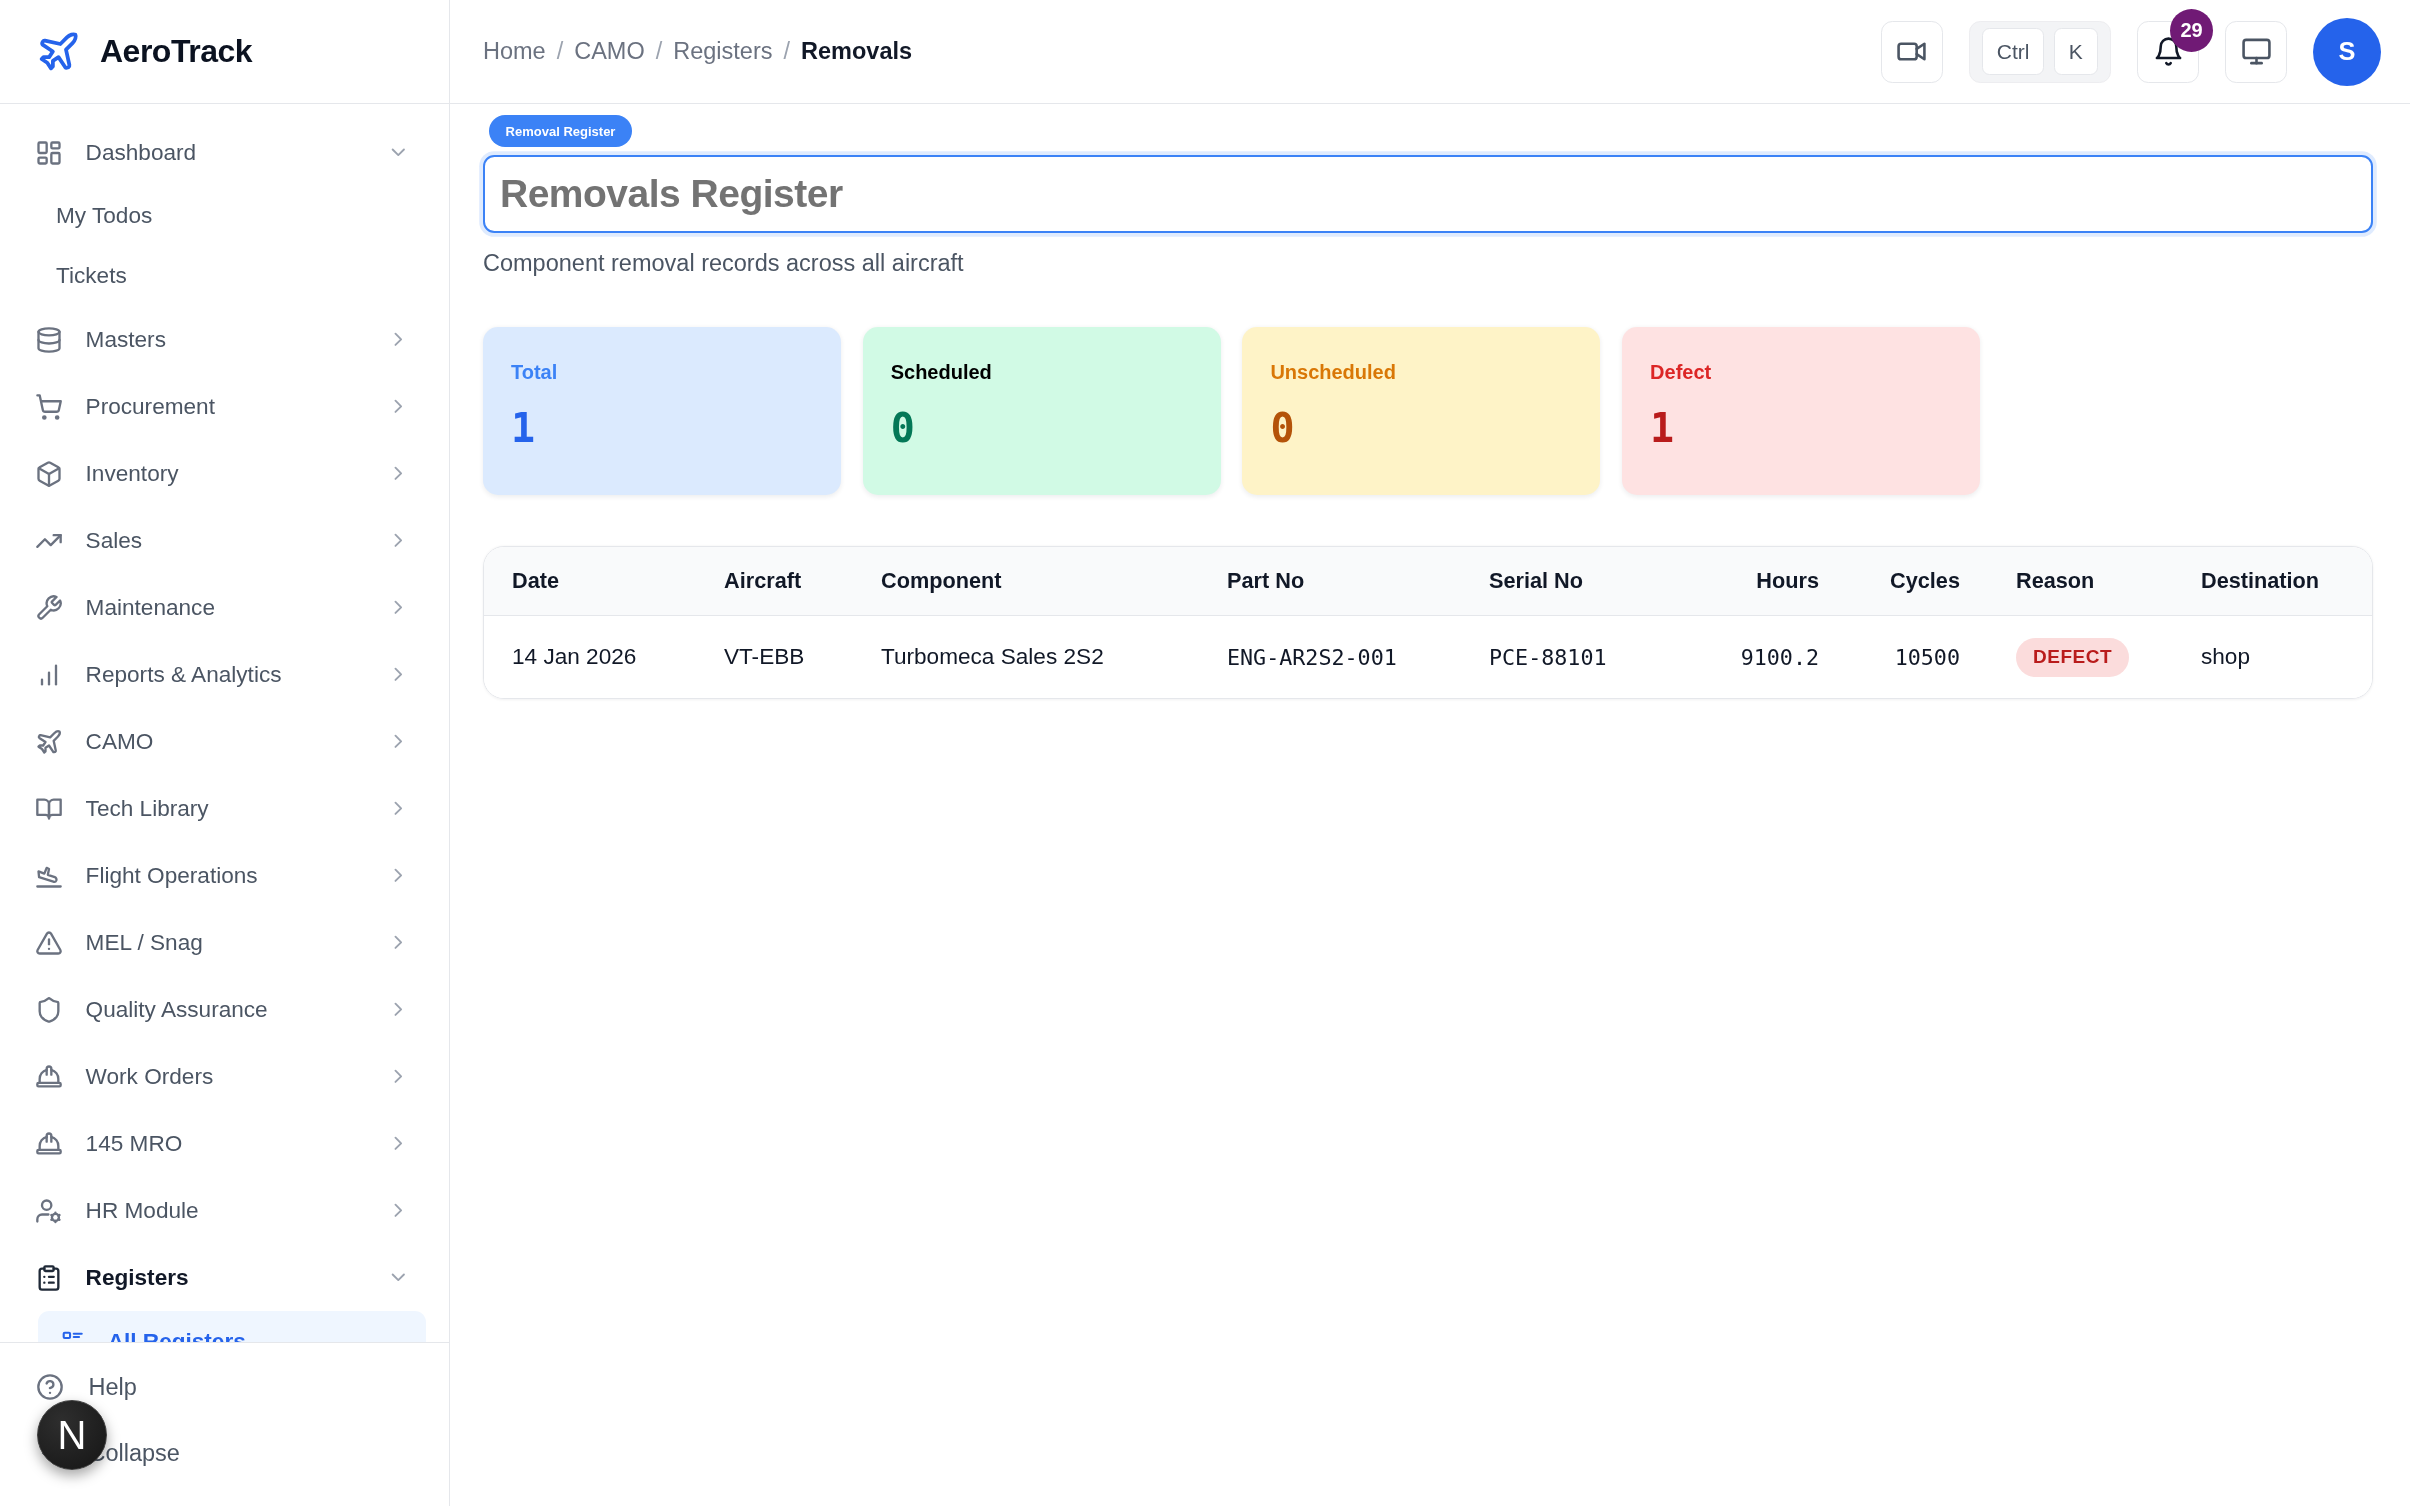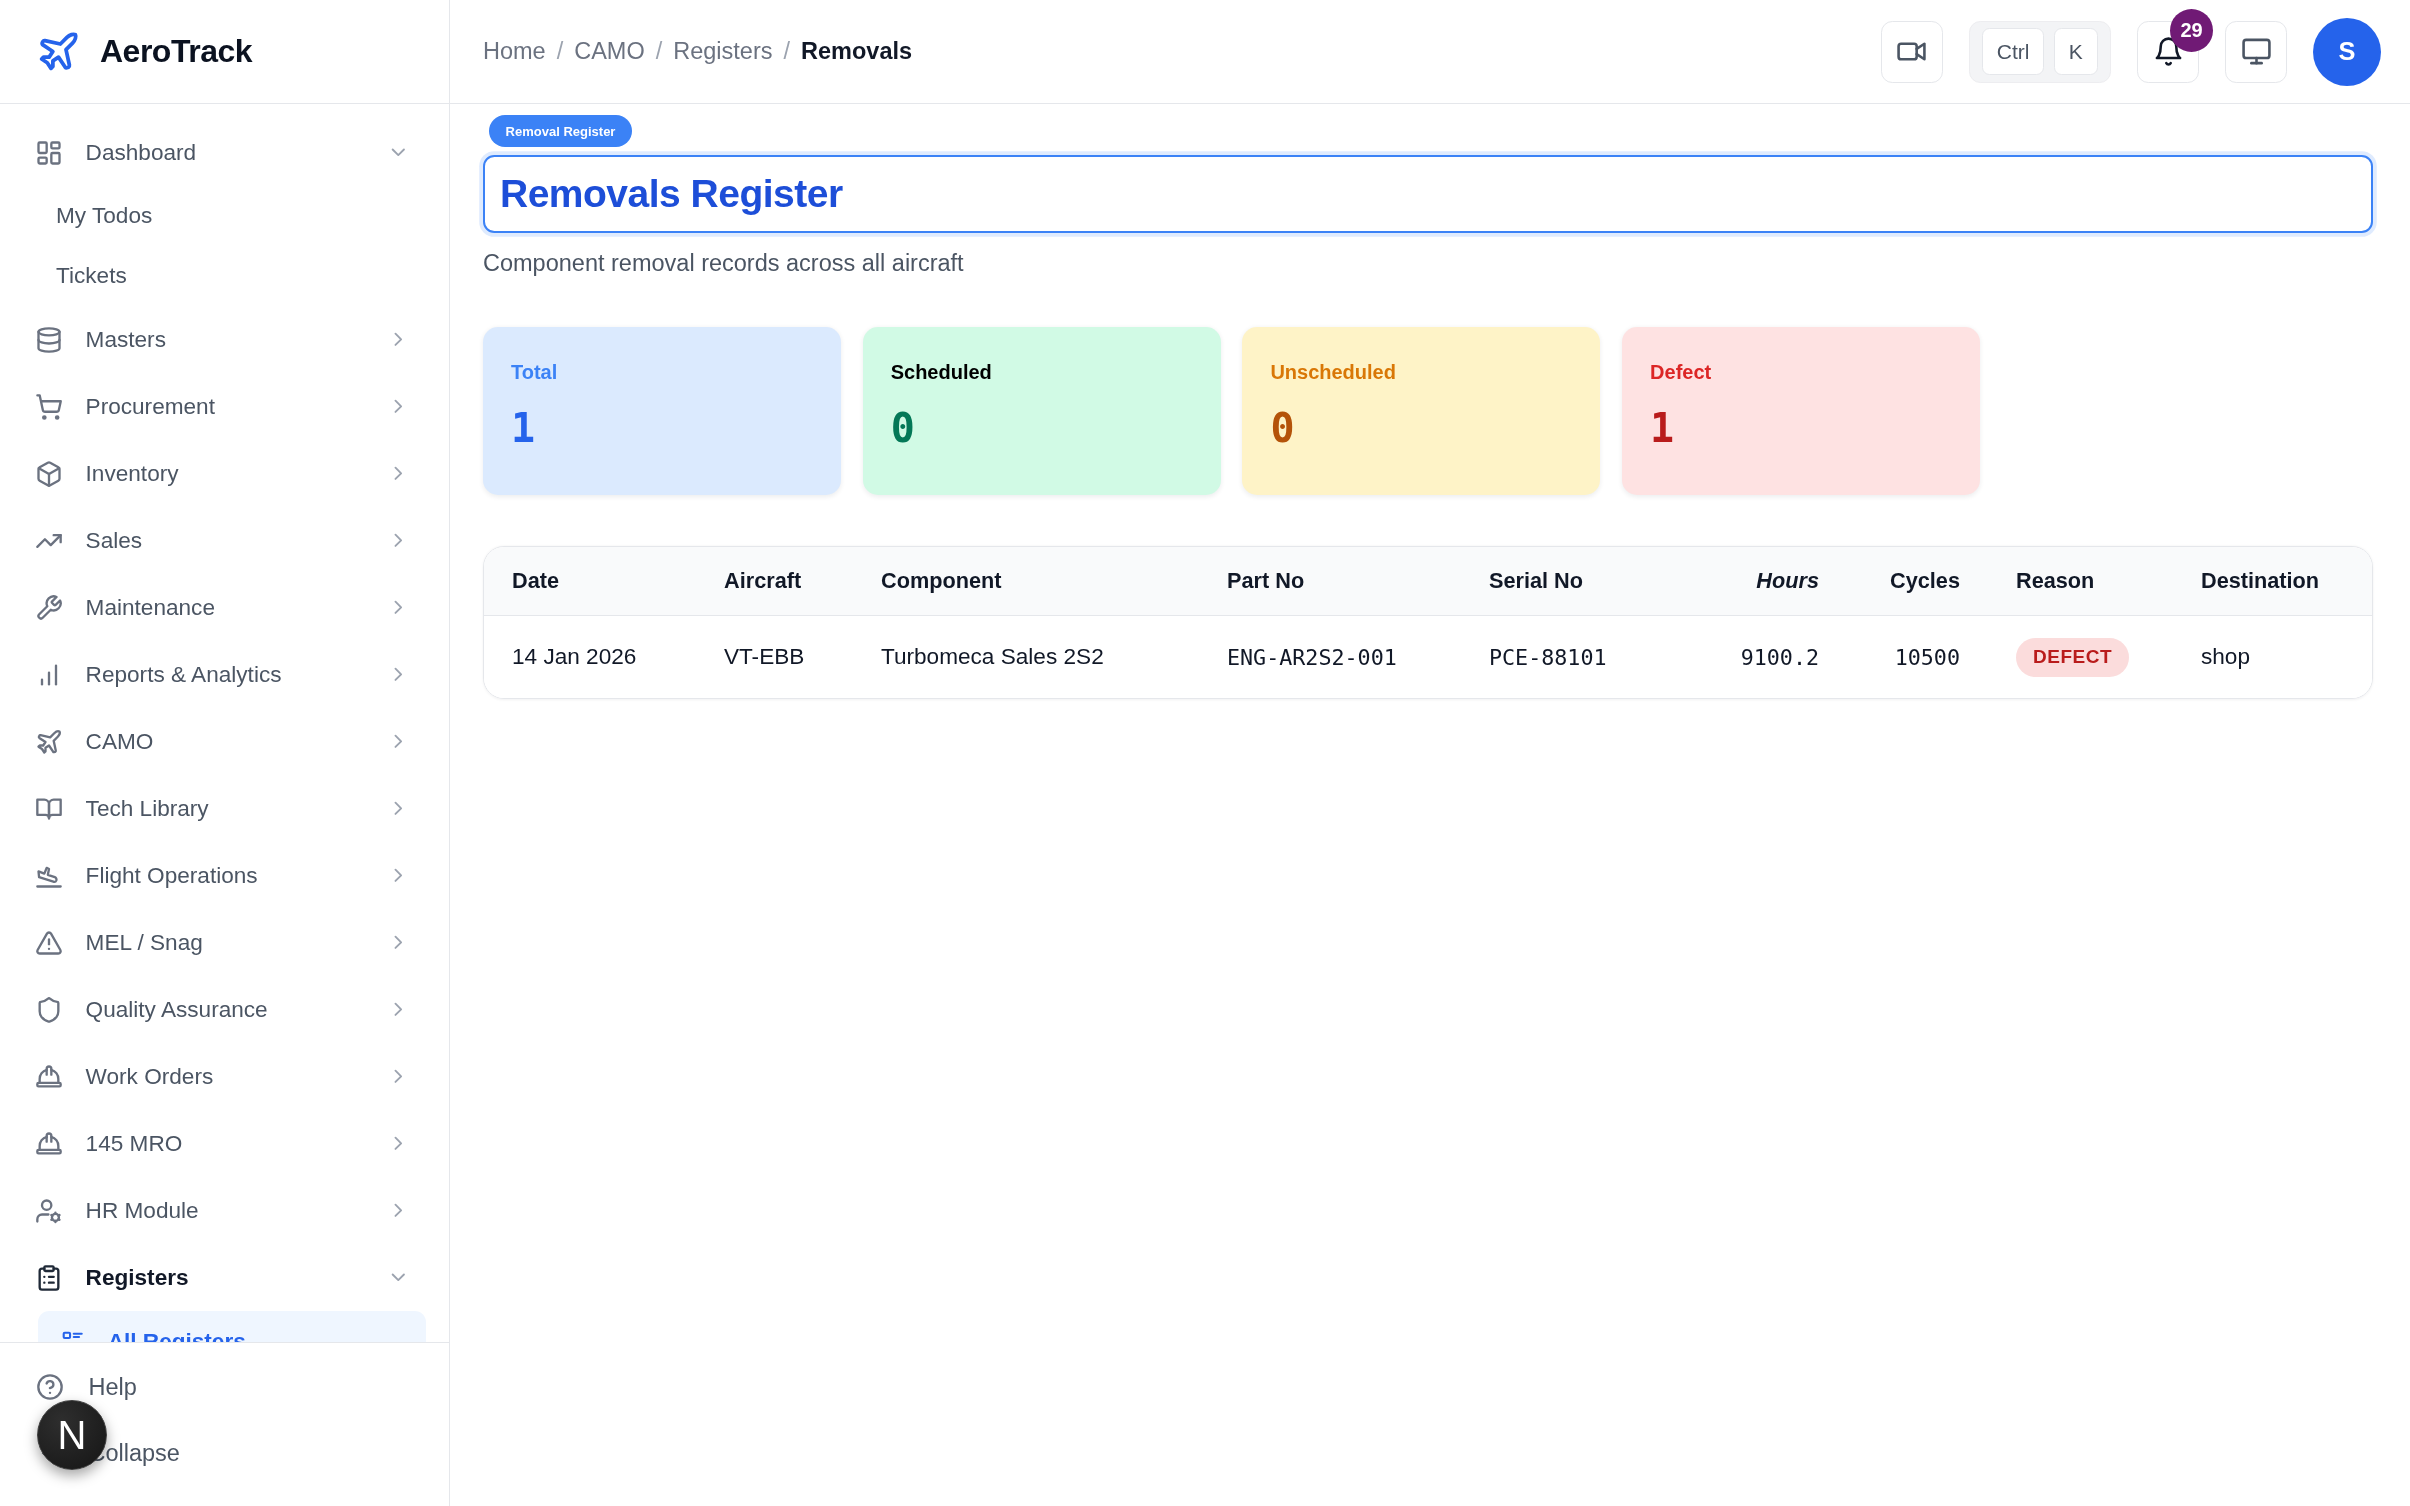--- a/index.html
+++ b/index.html
@@ -75,21 +75,21 @@
             cursor:pointer; }
 
   
   .content { padding:11.3px 38px 0 33px; }
   .page-badge { display:inline-block; margin-left:5.6px; margin-bottom:7.5px;
                 background:#3b82f6; color:#fff; font-size:13px; font-weight:bold;
                 padding:8.5px 17px; border-radius:19px; }
   .title-box { height:78px; border:2.8px solid #3b82f6; border-radius:11.3px; background:#fff;
                box-shadow:0 0 0 3.8px rgba(59,130,246,.16); display:flex; align-items:center;
                padding:0 15px; }
-  .page-title { margin:0; font-size:39px; font-weight:bold; color:#1d4ed8; letter-spacing:-0.5px; }
+  .page-title { margin:0; font-size:39px; font-weight:bold; color:#737373; letter-spacing:-0.5px; }
   .page-subtitle { margin:17px 0 0 0; font-size:23.5px; color:#4b5563; }
 
   .stats { display:flex; gap:21.7px; margin-top:50px; }
   .stat-card { width:358px; height:168px; border-radius:15px; padding:34px 28px;
                box-shadow:0 1.9px 5.6px rgba(15,23,42,.08); }
   .stat-label { font-size:20px; font-weight:bold; }
   .stat-value { margin-top:21px; font-size:40px; font-weight:bold;
                 font-family:"DejaVu Sans Mono", monospace; }
 
   .table-wrap { margin-top:51px; border:0.9px solid #e5e7eb; border-radius:21px; overflow:hidden;
@@ -479,21 +479,21 @@
 
         <section class="table-wrap">
           <table>
             <thead id="thead">
                 <tr>
                   <th style="width: 212px;">Date</th>
                   <th style="width: 157px;">Aircraft</th>
                   <th style="width: 346px;">Component</th>
                   <th style="width: 262px;">Part No</th>
                   <th style="width: 235px;">Serial No</th>
-                  <th class="col-right" style="width: 151px; font-style: italic;">Hours</th>
+                  <th class="col-right" style="width: 151px;">Hours</th>
                   <th class="col-right" style="width: 141px;">Cycles</th>
                   <th style="width: 185px;">Reason</th>
                   <th style="width: 202px;">Destination</th>
                 </tr>
               </thead>
             <tbody id="tbody">
                 <tr>
                   <td class="">14 Jan 2026</td>
                   <td class="">VT-EBB</td>
                   <td class="">Turbomeca Sales 2S2</td>

